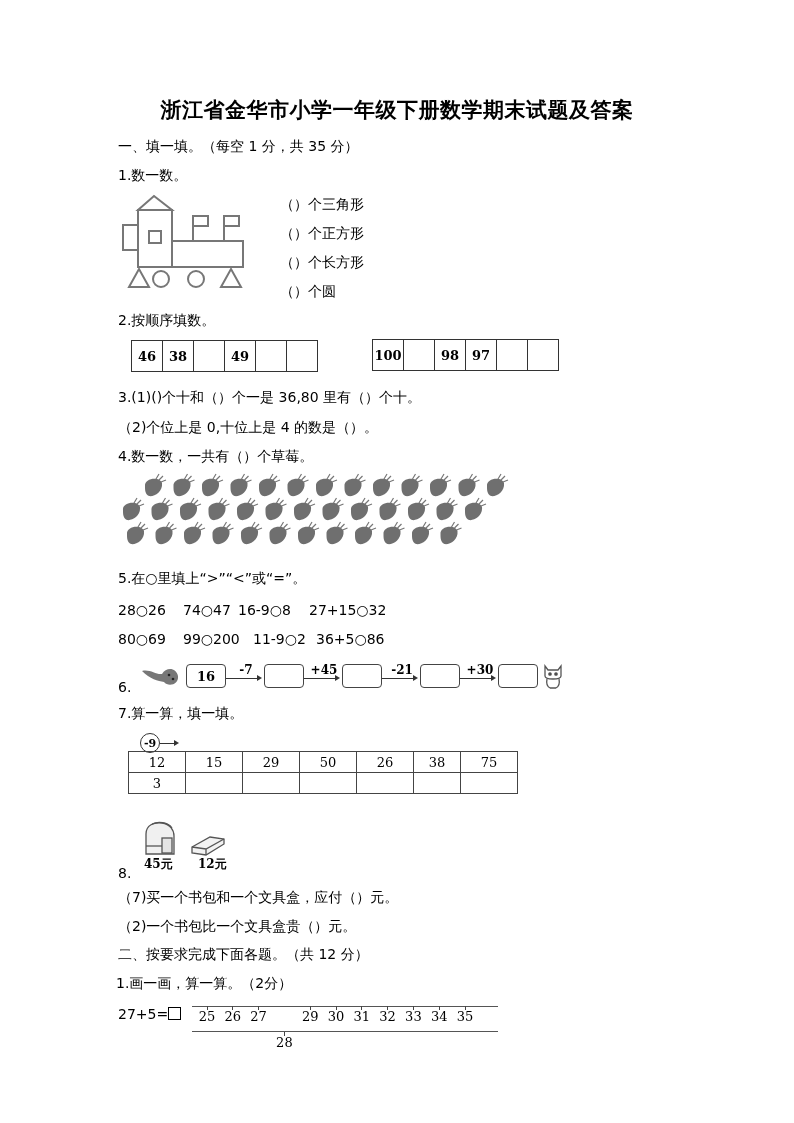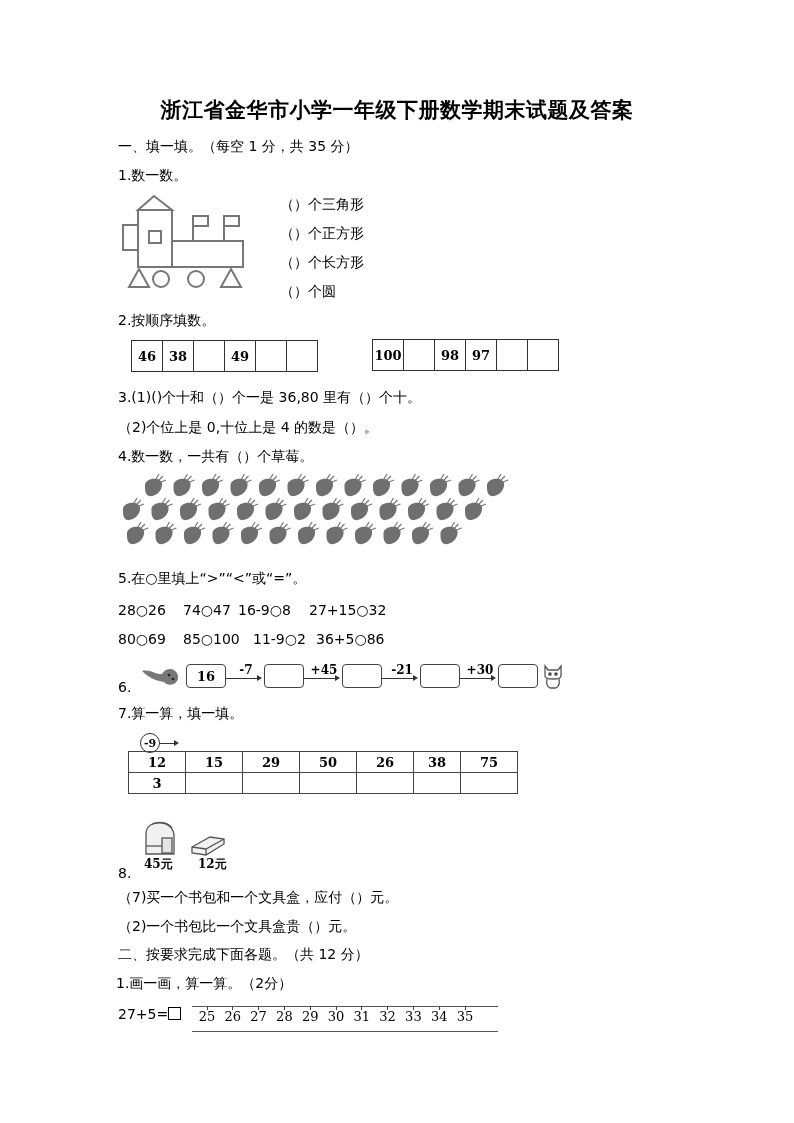--- a/index.html
+++ b/index.html
@@ -27,21 +27,21 @@
   .chain { left: 140px; top: 660px; height: 32px; display: flex; align-items: center; }
   .cbox { width: 38px; height: 22px; border: 1.5px solid #444; border-radius: 4px; display: flex; align-items: center; justify-content: center;
           font-family: "DejaVu Serif", serif; font-weight: bold; font-size: 13px; }
   .carrow { position: relative; width: 38px; height: 22px; }
   .carrow .lbl { position: absolute; top: -2px; left: 2px; width: 36px; text-align: center; font-family: "DejaVu Serif", serif; font-weight: bold; font-size: 12px; }
   .carrow .ln { position: absolute; top: 13px; left: 0; width: 34px; border-top: 1.2px solid #333; }
   .carrow .hd { position: absolute; top: 10px; right: 2px; width: 0; height: 0; border-top: 3px solid transparent; border-bottom: 3px solid transparent; border-left: 5px solid #333; }
 
   
   .tbl { left: 128px; top: 751px; border-collapse: collapse; }
-  .tbl td { border: 1.5px solid #444; text-align: center; font-family: "DejaVu Serif", serif; font-weight: bold; font-size: 13px; height: 20px; padding: 0; }
+  .tbl td { border: 1.5px solid #444; text-align: center; font-family: "DejaVu Serif", serif; font-weight: normal; font-size: 13px; height: 20px; padding: 0; }
 
   
   .nline { left: 192px; top: 1006px; width: 306px; height: 24px; border-top: 1.5px solid #555; border-bottom: 1.5px solid #555; }
   .tick { position: absolute; top: -1px; width: 26px; text-align: center; font-family: "DejaVu Serif", serif; font-size: 13px; }
   .tick .tk { display: block; margin: 0 auto; width: 1px; height: 4px; background: #444; }
   .tick .tl { display: block; line-height: 14px; margin-top: 0px; }
   .sqbox { display: inline-block; width: 11px; height: 11px; border: 1.2px solid #000; vertical-align: -1px; }
 </style>
 </head>
 <body>
@@ -247,21 +247,21 @@
       <path d="M333.5,55 l3,-5 M336.5,56 l4,-4 M338.5,58 l5,-2" stroke="#777" stroke-width="1.2" fill="none"></path>
     </g>
   </svg>
 
 <div class="abs line" style="left:118px; top:569px;">5.在○里填上“&gt;”“&lt;”或“=”。</div>
 <div class="abs line" style="left:118px; top:601px;">28○26</div>
 <div class="abs line" style="left:183px; top:601px;">74○47</div>
 <div class="abs line" style="left:238px; top:601px;">16-9○8</div>
 <div class="abs line" style="left:309px; top:601px;">27+15○32</div>
 <div class="abs line" style="left:118px; top:630px;">80○69</div>
-<div class="abs line" style="left:183px; top:630px;">85○100</div>
+<div class="abs line" style="left:183px; top:630px;">99○200</div>
 <div class="abs line" style="left:253px; top:630px;">11-9○2</div>
 <div class="abs line" style="left:316px; top:630px;">36+5○86</div>
 
 <div class="abs line" style="left:118px; top:678px;">6.</div>
 
 <div class="abs chain">
   <svg width="40" height="26" viewBox="0 0 40 26">
     <path d="M2,8 C10,6 16,12 22,11 C26,4 36,4 38,13 C39,22 28,24 24,19 C18,18 10,16 2,8 Z" fill="#777"></path>
     <circle cx="29" cy="12" r="1.3" fill="#222"></circle>
     <circle cx="33" cy="16" r="1.3" fill="#222"></circle>
@@ -363,21 +363,21 @@
       <span class="tl">25</span>
     </div>
     <div class="tick" style="left: 27.8px;">
       <span class="tk"></span>
       <span class="tl">26</span>
     </div>
     <div class="tick" style="left: 53.6px;">
       <span class="tk"></span>
       <span class="tl">27</span>
     </div>
-    <div class="tick" style="left: 79.4px;">
+    <div class="tick" style="left: 79.4px; margin-top: 26px;">
       <span class="tk"></span>
       <span class="tl">28</span>
     </div>
     <div class="tick" style="left: 105.2px;">
       <span class="tk"></span>
       <span class="tl">29</span>
     </div>
     <div class="tick" style="left: 131px;">
       <span class="tk"></span>
       <span class="tl">30</span>

